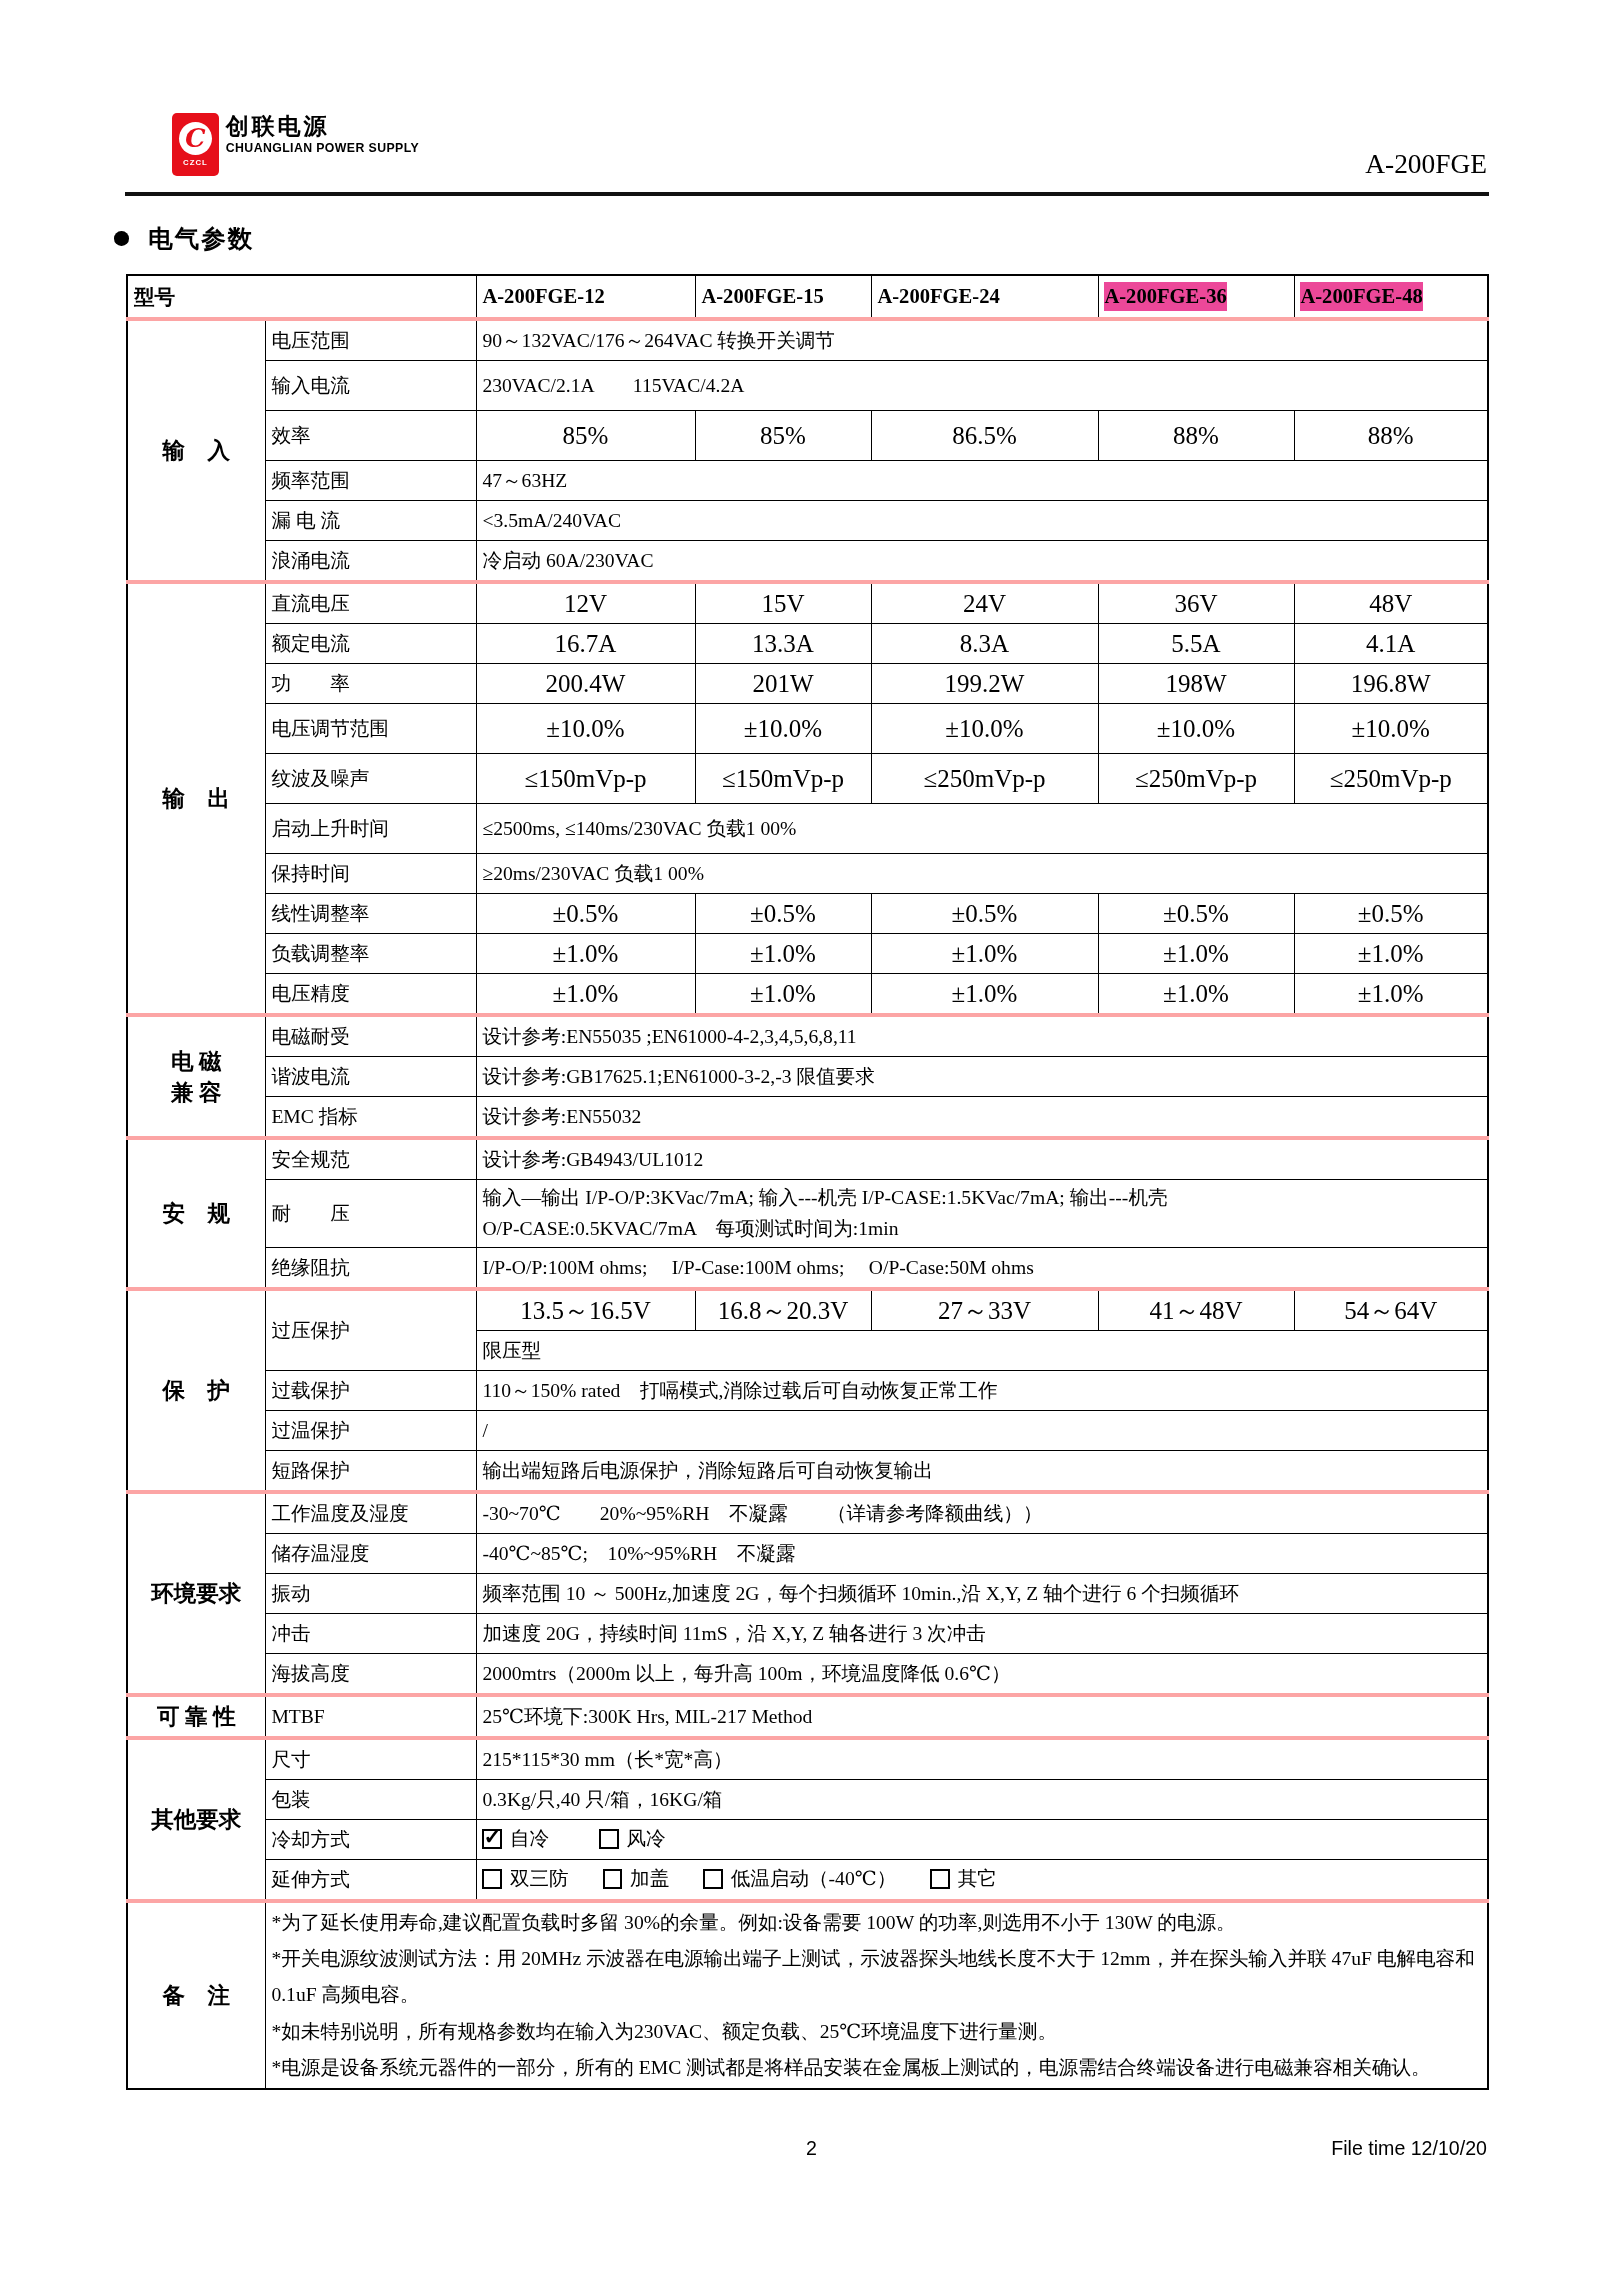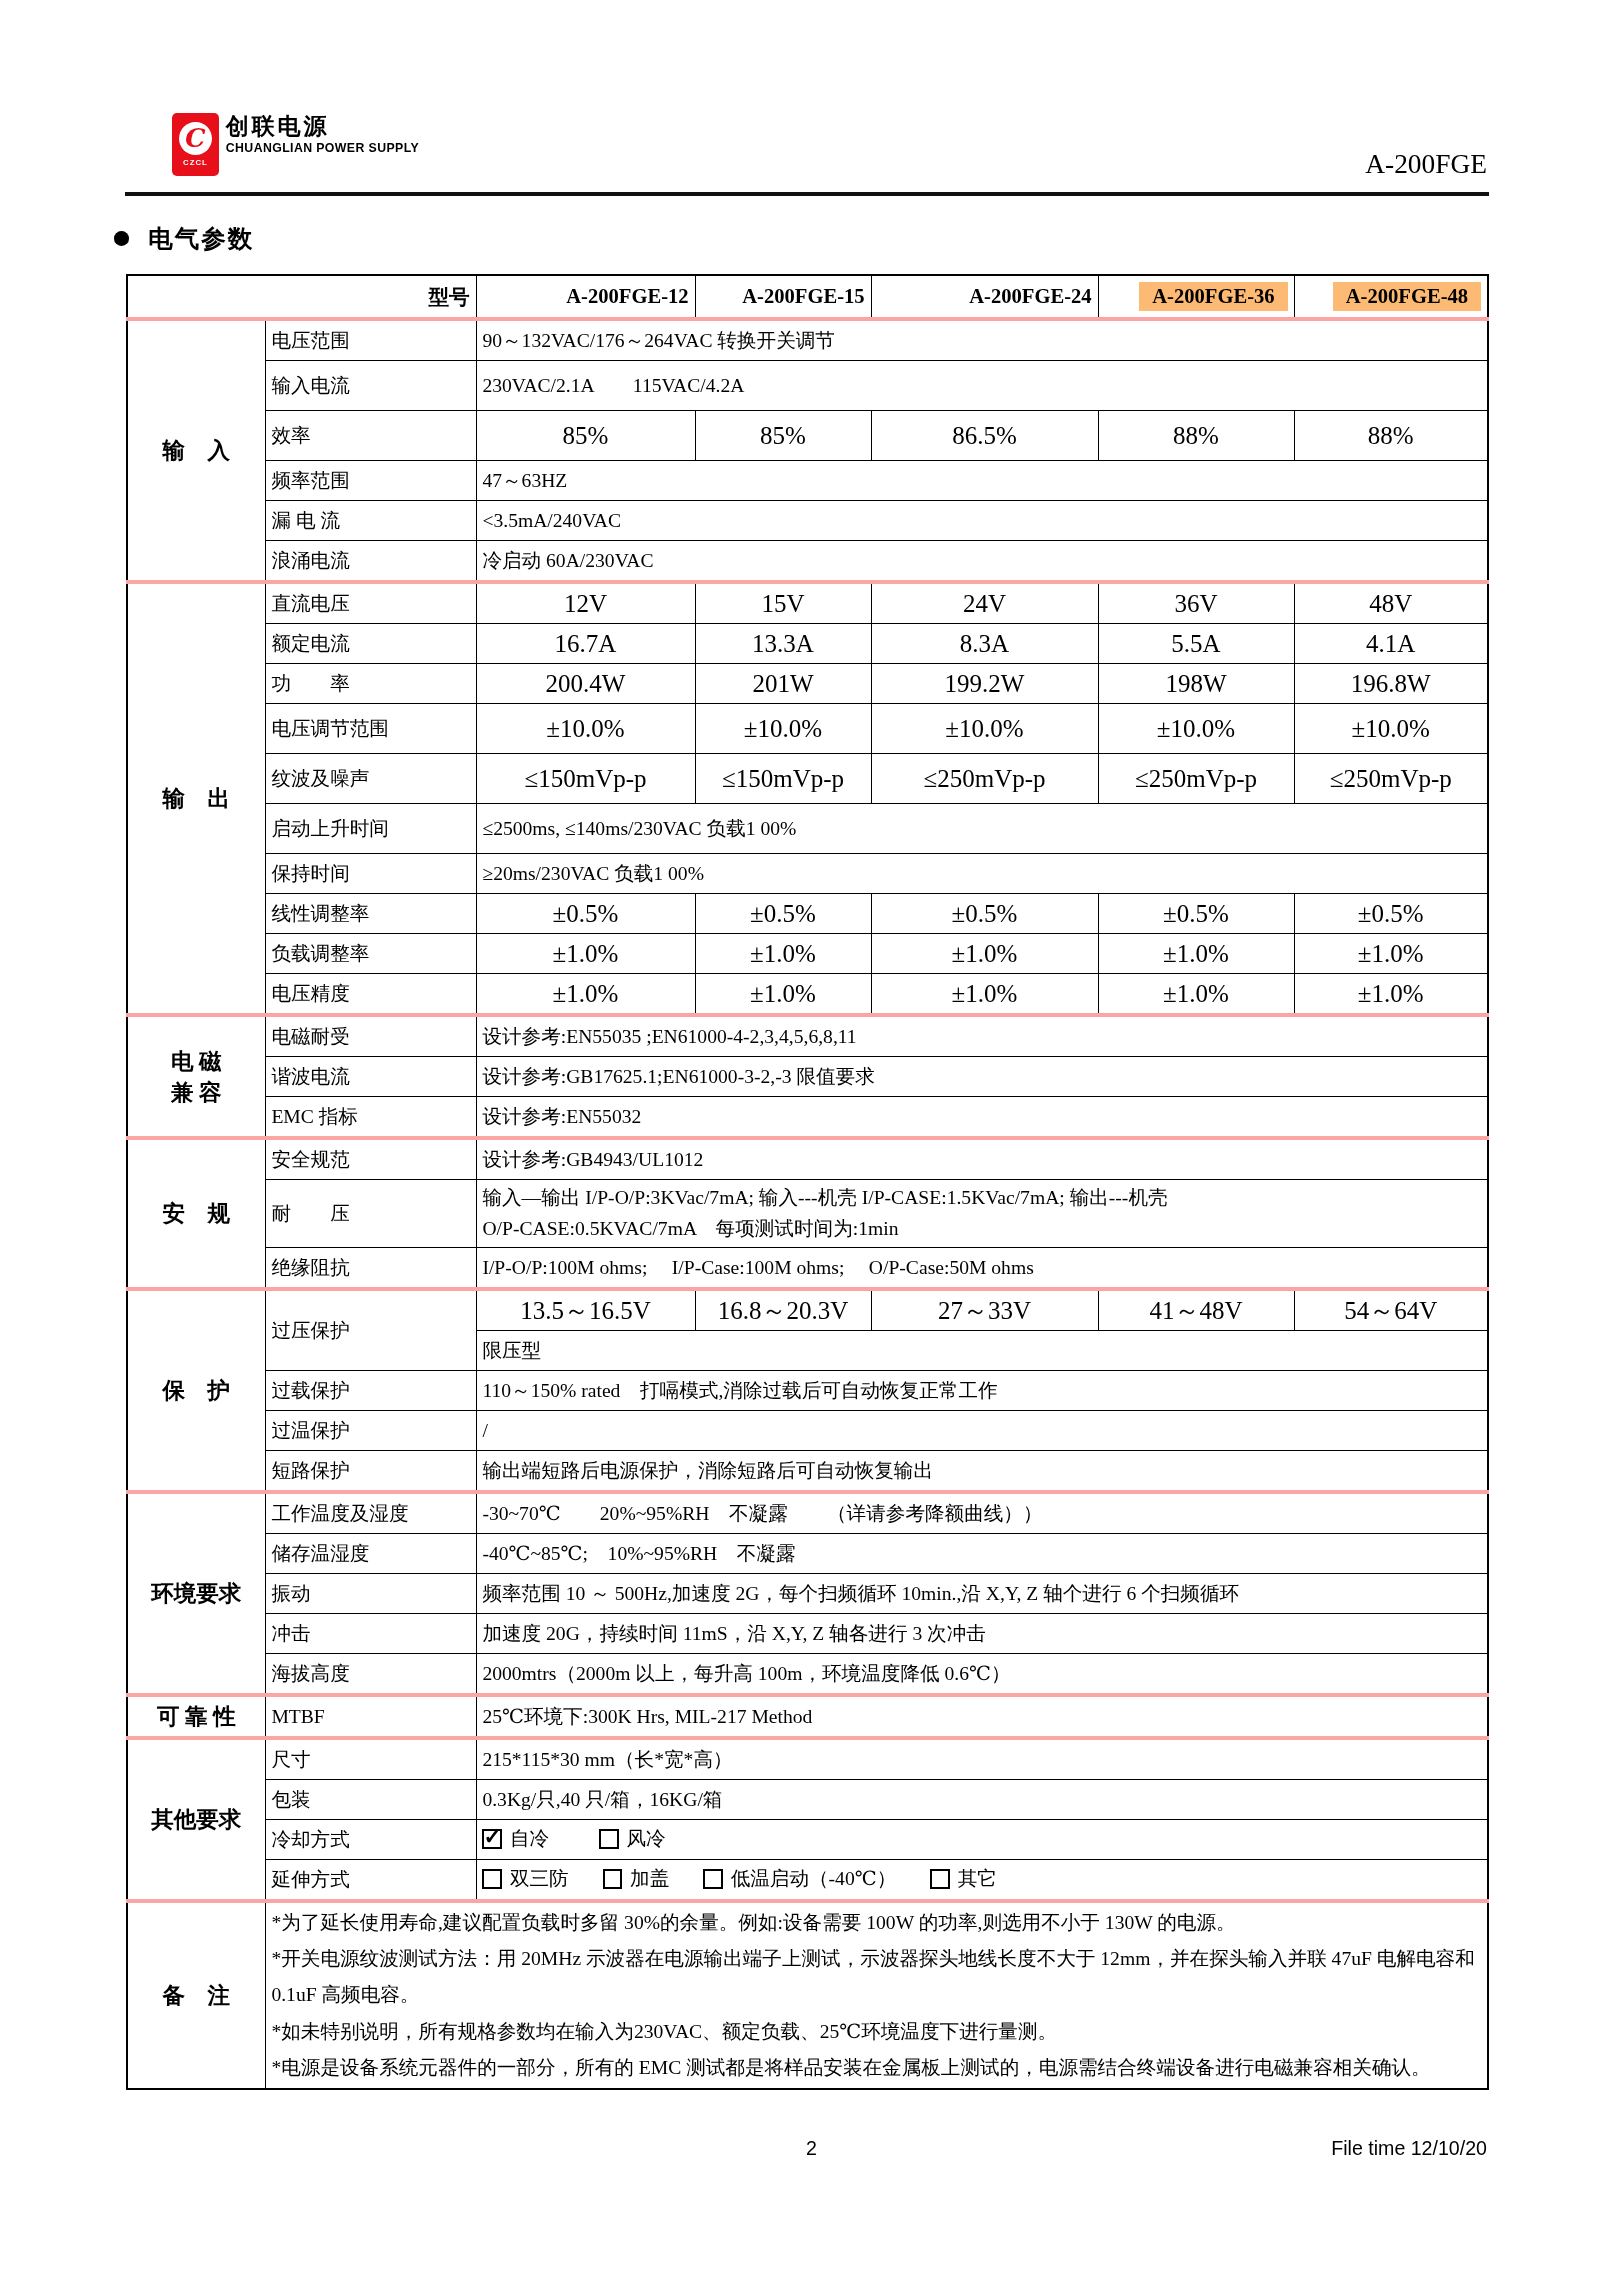--- a/index.html
+++ b/index.html
@@ -49,23 +49,23 @@
     overflow:hidden;
   }
   table.spec{border:2px solid #000;}
   tr.gsep td{border-top:4px solid #fca5a5;}
   tr.t46 td{height:45px;}
   tr.t64 td{height:63px;}
   td.gcell{text-align:center;font-weight:bold;font-size:22.5px;padding:0;}
   td.lcell{padding-left:8.8px;font-size:19.6px;}
   td.vspan{padding-left:10.8px;font-size:19.6px;}
   td.vcol{text-align:center;font-size:25px;padding:2px 2px;}
-  tr.hrow td{height:37px;font-weight:bold;font-size:20.6px;text-align:right;}
+  tr.hrow td{height:37px;font-weight:bold;font-size:20.6px;text-align:left;}
   .mname{display:inline-block;line-height:1.3;}
-  .mname[data-hl="true"]{background:#fdba74;padding:1px 13px;}
+  .mname[data-hl="true"]{background:#ec4899;padding:1px 0;}
   td.notes-cell{height:192px;vertical-align:middle;padding:9.8px 15.7px;font-size:19.6px;line-height:1.85;margin-top:27px;}
   .wline{line-height:1.55;}
   
   .opt{display:inline-flex;align-items:center;margin-right:45px;}
   .opt-ext{margin-right:29px;}
   .cb{
     width:15.7px;height:15.7px;border:2px solid #000;display:inline-block;
     margin-right:7.8px;position:relative;flex:none;
   }
   .cb[data-checked="true"]::before{

